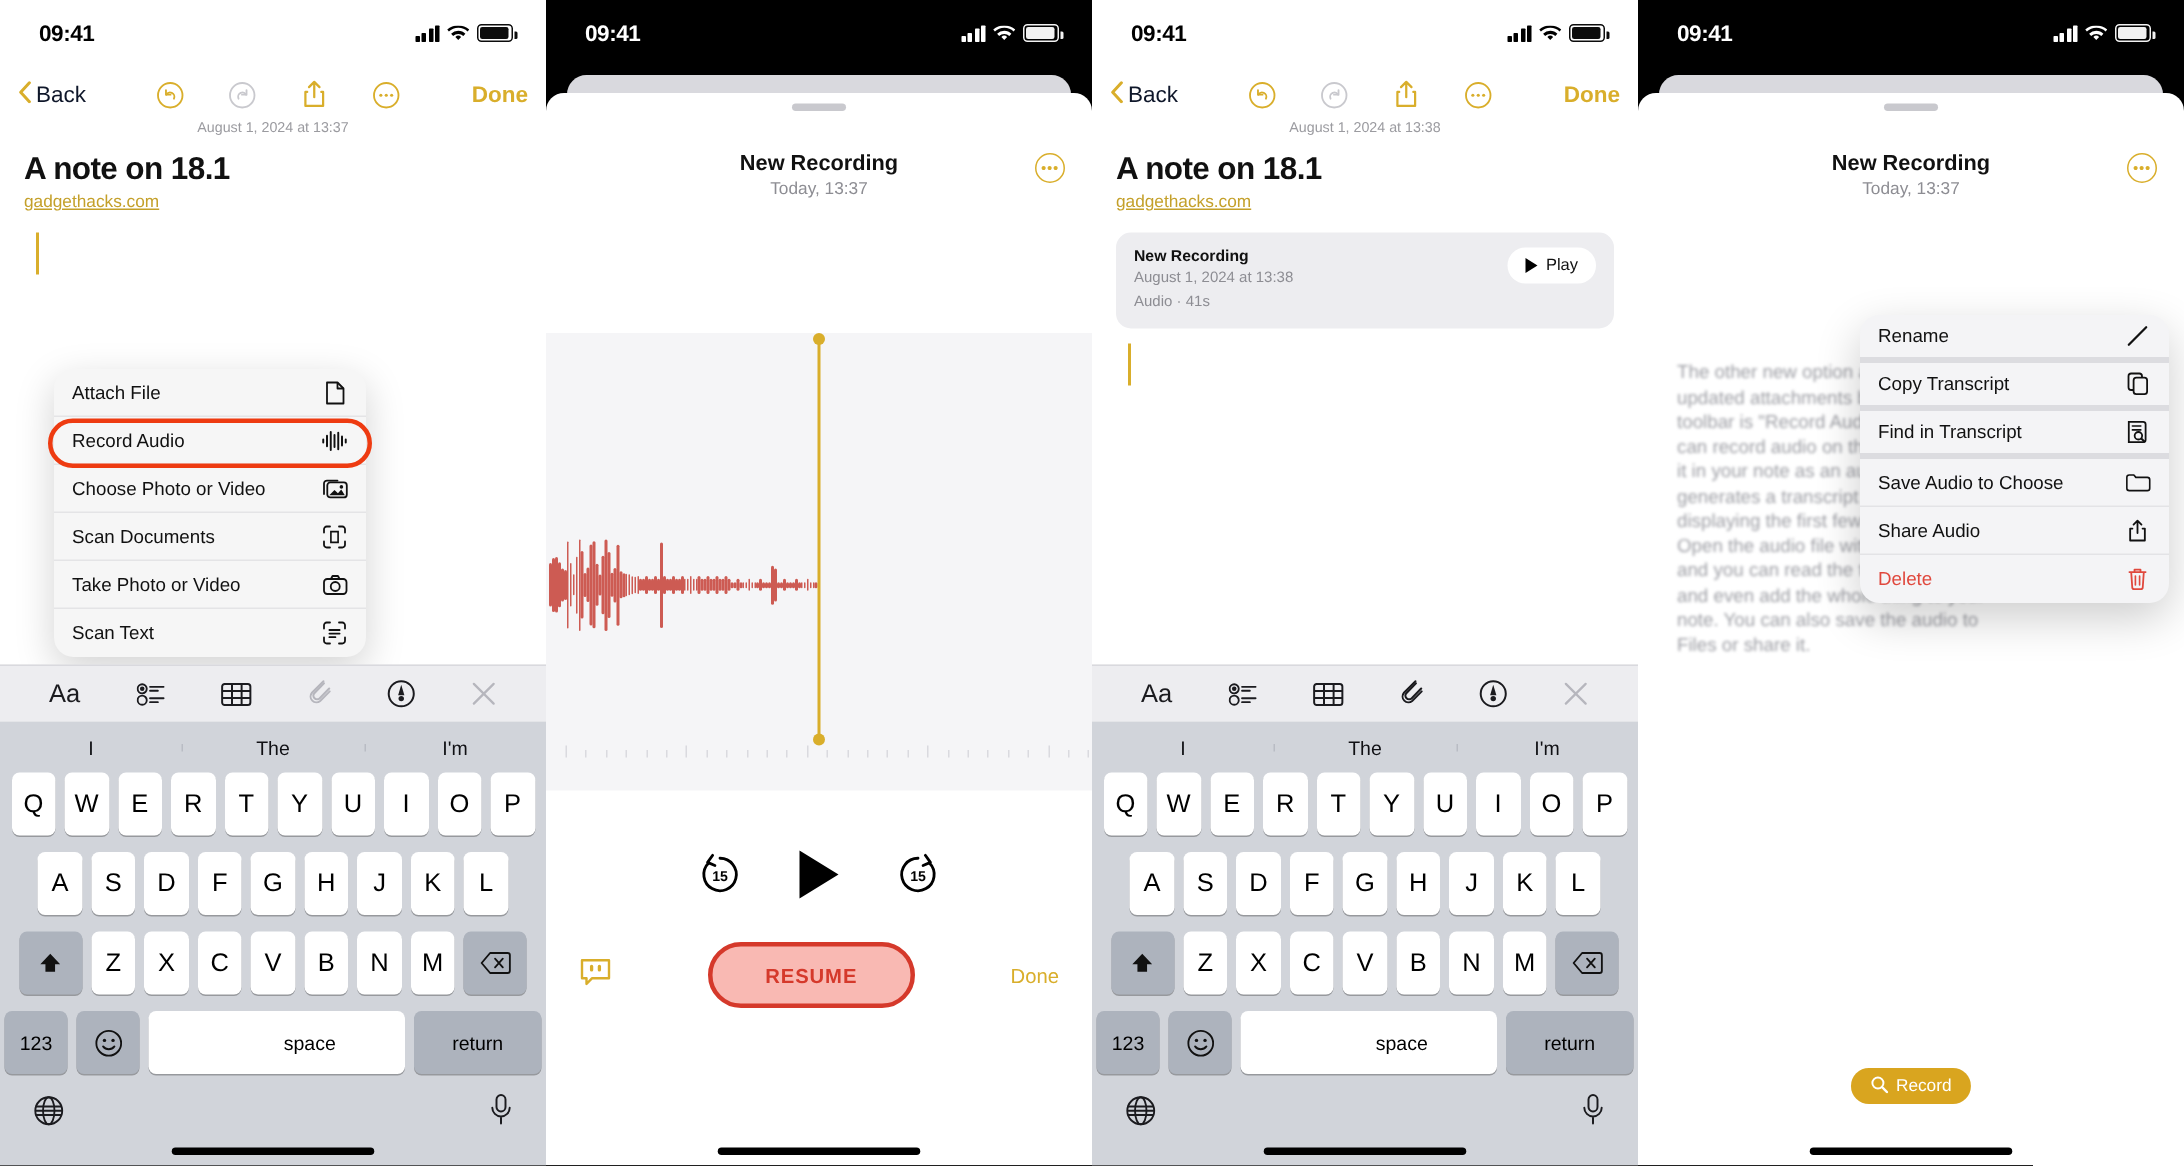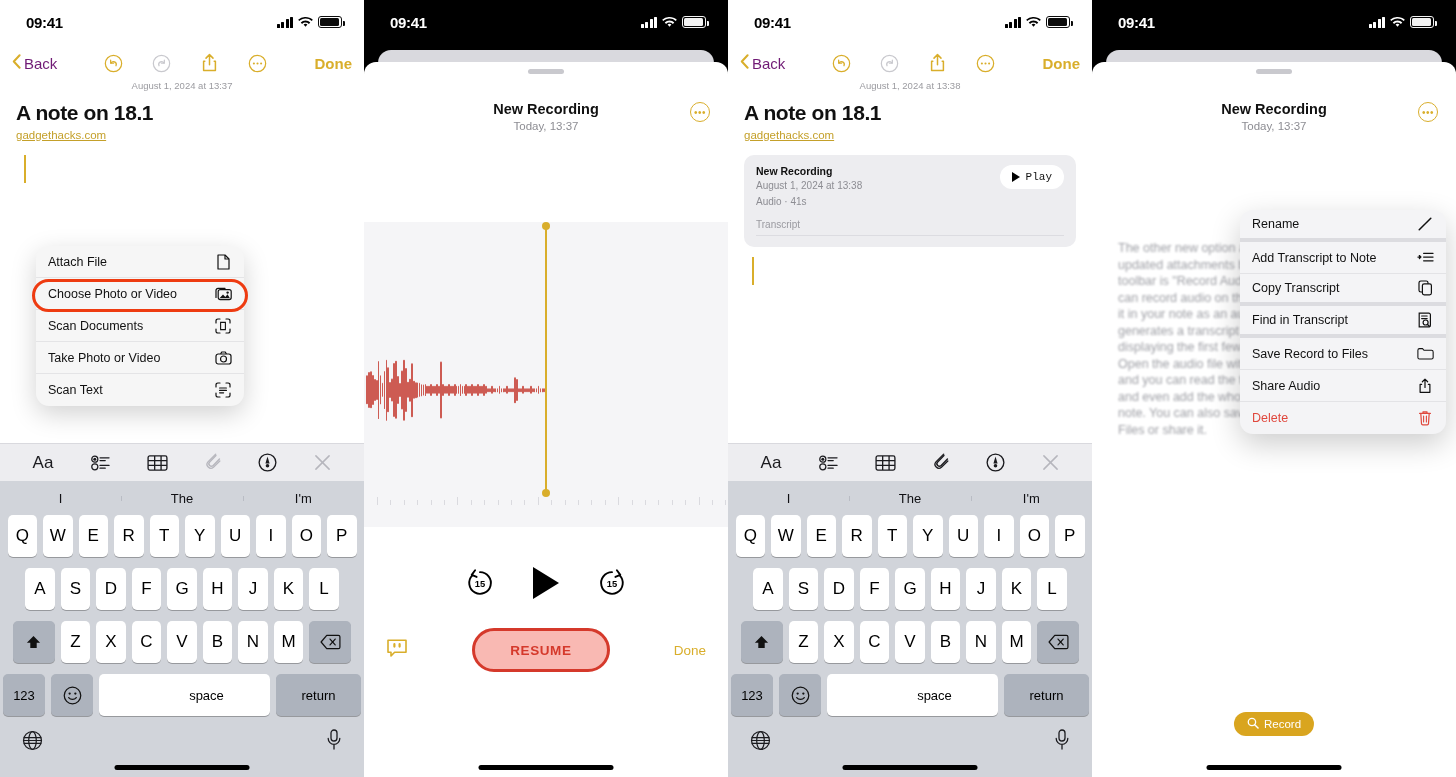--- a/index.html
+++ b/index.html
@@ -20,21 +20,21 @@
   .bars i { display:block; width:3px; background:currentColor; border-radius:.5px; }
   .bars i:nth-child(1){height:4px}.bars i:nth-child(2){height:6px}.bars i:nth-child(3){height:8.5px}.bars i:nth-child(4){height:11px}
   .wifi { width:15px; height:11px; position:relative; }
   .wifi svg { display:block; }
   .batt { width:24px; height:12px; border:1.2px solid currentColor; border-radius:3px; position:relative; opacity:.95;}
   .batt::after { content:''; position:absolute; right:-3.5px; top:3.5px; width:2px; height:5px; background:currentColor; border-radius:0 1px 1px 0; }
   .batt i { position:absolute; left:1.3px; top:1.3px; bottom:1.3px; width:19px; background:currentColor; border-radius:1.5px; }
 
   
   .note-toolbar { display:flex; align-items:center; justify-content:space-between; padding:0 12px; height:38px; }
-  .tb-back { display:flex; align-items:center; gap:3px; font-size:15px; color:#701a75; }
+  .tb-back { display:flex; align-items:center; gap:3px; font-size:15px; color:#0f172a; }
   .tb-center { display:flex; align-items:center; gap:26px; }
   .tb-done { font-size:15px; font-weight:bold; color:#D9AE2B; }
   .icbtn { width:22px; height:22px; display:flex; align-items:center; justify-content:center; }
 
   .note-date { text-align:center; font-size:9.5px; color:#9b9ba0; margin-top:-2px; }
   .note-title { font-size:21px; font-weight:bold; color:#111; padding:10px 16px 0 16px; letter-spacing:-0.4px; }
   .note-link { font-size:11.5px; color:#C4A02A; text-decoration:underline; padding:4px 16px 0 16px; display:block; }
   .caret { width:2px; height:28px; background:#D9AE2B; margin:14px 0 0 24px; }
 
   
@@ -91,21 +91,21 @@
   .play-tri { width:0; height:0; border-left:26px solid #000; border-top:16px solid transparent; border-bottom:16px solid transparent; }
   .bottom-row { display:flex; align-items:center; justify-content:space-between; padding:0 22px; margin-top:28px; }
   .resume { width:138px; height:44px; border:3px solid #D5392B; background:#F9B9B3; border-radius:23px; display:flex; align-items:center; justify-content:center; color:#D5392B; font-size:13.5px; font-weight:bold; letter-spacing:.6px; }
   .done-gold { color:#D9AE2B; font-size:13.5px; }
 
   
   .audio-card { margin:14px 16px 0 16px; background:#EDEDF0; border-radius:10px; padding:10px 12px 11px 12px; }
   .ac-top { display:flex; justify-content:space-between; align-items:flex-start; }
   .ac-name { font-size:10.5px; font-weight:bold; color:#111; }
   .ac-meta { font-size:10px; color:#8d8d93; margin-top:2px; line-height:1.35; }
-  .ac-play { background:#fff; border-radius:14px; height:24px; padding:0 12px; display:flex; align-items:center; gap:6px; font-size:11px; color:#111; font-weight:500;font-family:Liberation Mono, monospace; }
+  .ac-play { background:#fff; border-radius:14px; height:24px; padding:0 12px; display:flex; align-items:center; gap:6px; font-size:11px; color:#111; font-weight:500; }
   .ac-play .tri { width:0; height:0; border-left:8px solid #000; border-top:5px solid transparent; border-bottom:5px solid transparent; }
   .ac-tr-label { font-size:10px; color:#9a9aa0; margin-top:11px; padding-bottom:5px; border-bottom:1px solid #DCDCE1; }
   .ac-tr-text { font-size:9.5px; color:#28282c; line-height:1.45; margin-top:6px; }
 
   
   .blurtext { position:absolute; left:26px; top:178px; width:230px; font-size:12.5px; line-height:1.32; color:#9fa0a6; filter:blur(1.1px); }
   .ctx-menu { position:absolute; right:10px; top:148px; width:206px; background:#F4F4F6; border-radius:13px; overflow:hidden; box-shadow:0 10px 30px rgba(0,0,0,.2); }
   .ctx-item { display:flex; align-items:center; justify-content:space-between; padding:0 12px; height:32px; font-size:12.5px; color:#111; border-bottom:1px solid #E3E3E6; }
   .ctx-item.sep { border-bottom:4px solid #DCDCE0;gap:24px; }
   .ctx-item.last { border-bottom:none; }
@@ -184,20 +184,30 @@
     <a class="note-link">gadgethacks.com</a>
     <div class="caret"></div>
 
     <div class="attach-menu">
       <div class="attach-item">
         <span>Attach File</span>
         <span class="mi">
             <svg width="13" height="16" viewBox="0 0 13 16">
               <path d="M1 1h7l4 4v10H1z" fill="none" stroke="#111" stroke-width="1.2" stroke-linejoin="round"></path>
               <path d="M8 1v4h4" fill="none" stroke="#111" stroke-width="1.2" stroke-linejoin="round"></path>
+            </svg>
+          </span>
+      </div>
+      <div class="attach-item">
+        <span>Record Audio</span>
+        <span class="mi">
+            <svg width="18" height="14" viewBox="0 0 18 14">
+              <g stroke="#111" stroke-width="1.3" stroke-linecap="round">
+                <path d="M1.5 6v2M4 3.5v7M6.5 1v12M9 3v8M11.5 1.5v11M14 4v6M16.5 6v2"></path>
+              </g>
             </svg>
           </span>
       </div>
       <div class="attach-item">
         <span>Choose Photo or Video</span>
         <span class="mi">
             <svg width="17" height="14" viewBox="0 0 17 14">
               <rect x="3.2" y="2.6" width="13" height="10" rx="2" fill="none" stroke="#111" stroke-width="1.2"></rect>
               <path d="M4.5 11.2 8 7.6l2.3 2.3 2.2-2.6 2.4 3.9z" fill="#111"></path>
               <circle cx="12.6" cy="5.6" r="1.2" fill="#111"></circle>
@@ -612,21 +622,20 @@
         <div>
           <div class="ac-name">New Recording</div>
           <div class="ac-meta">August 1, 2024 at 13:38</div>
           <div class="ac-meta">Audio · 41s</div>
         </div>
         <div class="ac-play">
           <span class="tri"></span>
           <span>Play</span>
         </div>
       </div>
-      <div class="ac-tr-label">Transcript</div>
     </div>
     <div class="caret" style="margin-top:10px"></div>
 
     <div class="fmt-bar">
       <span class="fi" style="font-size:17px;">Aa</span>
       <span class="fi">
           <svg width="19" height="16" viewBox="0 0 20 16">
             <circle cx="4" cy="4" r="3.2" fill="none" stroke="#1b1b1f" stroke-width="1.3"></circle>
             <circle cx="4" cy="4" r="1.6" fill="#1b1b1f"></circle>
             <circle cx="4" cy="12" r="3.2" fill="none" stroke="#1b1b1f" stroke-width="1.3"></circle>
@@ -772,30 +781,20 @@
 
       <div class="ctx-menu">
         <div class="ctx-item sep">
           <span>Rename</span>
           <span class="mi">
               <svg width="16" height="16" viewBox="0 0 16 16">
                 <path d="M2.2 13.8 13.8 2.2" stroke="#111" stroke-width="1.5" stroke-linecap="round"></path>
               </svg>
             </span>
         </div>
-        <div class="ctx-item">
-          <span>Add Transcript to Note</span>
-          <span class="mi">
-              <svg width="17" height="14" viewBox="0 0 18 14">
-                <g stroke="#111" stroke-width="1.3" stroke-linecap="round">
-                  <path d="M7 2h10M7 6h10M7 10h10M1 6h3M2.5 4.4 4.1 6 2.5 7.6"></path>
-                </g>
-              </svg>
-            </span>
-        </div>
         <div class="ctx-item sep">
           <span>Copy Transcript</span>
           <span class="mi">
               <svg width="15" height="16" viewBox="0 0 15 16">
                 <rect x="1" y="1" width="9" height="11" rx="1.8" fill="none" stroke="#111" stroke-width="1.2"></rect>
                 <rect x="4.4" y="3.8" width="9" height="11" rx="1.8" fill="#F4F4F6" stroke="#111" stroke-width="1.2"></rect>
               </svg>
             </span>
         </div>
         <div class="ctx-item sep">
@@ -803,21 +802,21 @@
           <span class="mi">
               <svg width="15" height="16" viewBox="0 0 15 16">
                 <path d="M1.2 1.2h9.6a1.6 1.6 0 0 1 1.6 1.6v10.4a1.6 1.6 0 0 1-1.6 1.6H1.2z" fill="none" stroke="#111" stroke-width="1.2"></path>
                 <path d="M3.6 4h5.6M3.6 6.6h5.6" stroke="#111" stroke-width="1.1" stroke-linecap="round"></path>
                 <circle cx="7.6" cy="10.5" r="2.5" fill="none" stroke="#111" stroke-width="1.2"></circle>
                 <path d="M9.5 12.4 11.6 14.4" stroke="#111" stroke-width="1.4" stroke-linecap="round"></path>
               </svg>
             </span>
         </div>
         <div class="ctx-item">
-          <span>Save Record to Files</span>
+          <span>Save Audio to Choose</span>
           <span class="mi">
               <svg width="17" height="14" viewBox="0 0 18 14">
                 <path d="M1 3.2a1.8 1.8 0 0 1 1.8-1.8h3.4l1.5 1.8h8.5A1.8 1.8 0 0 1 18 5v6.2A1.8 1.8 0 0 1 16.2 13H2.8A1.8 1.8 0 0 1 1 11.2z" transform="scale(0.95)" fill="none" stroke="#111" stroke-width="1.2" stroke-linejoin="round"></path>
               </svg>
             </span>
         </div>
         <div class="ctx-item">
           <span>Share Audio</span>
           <span class="mi">
               <svg width="14" height="16" viewBox="0 0 14 17">

